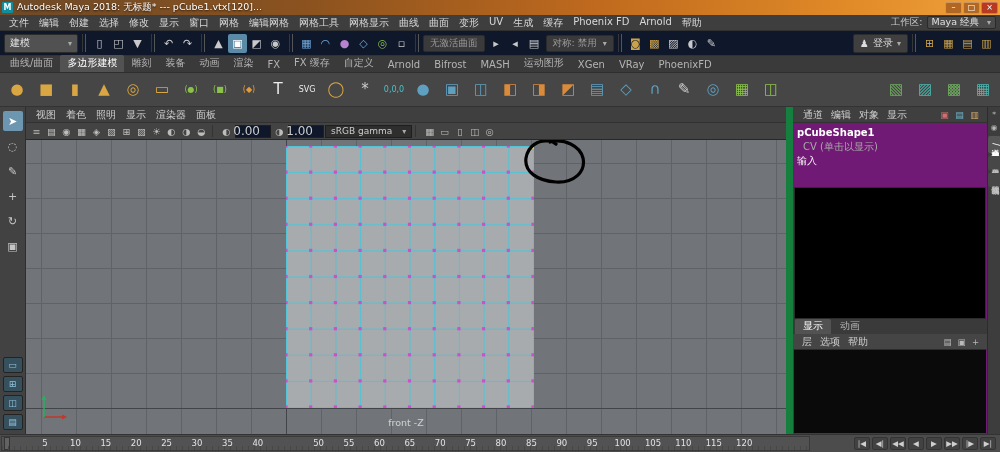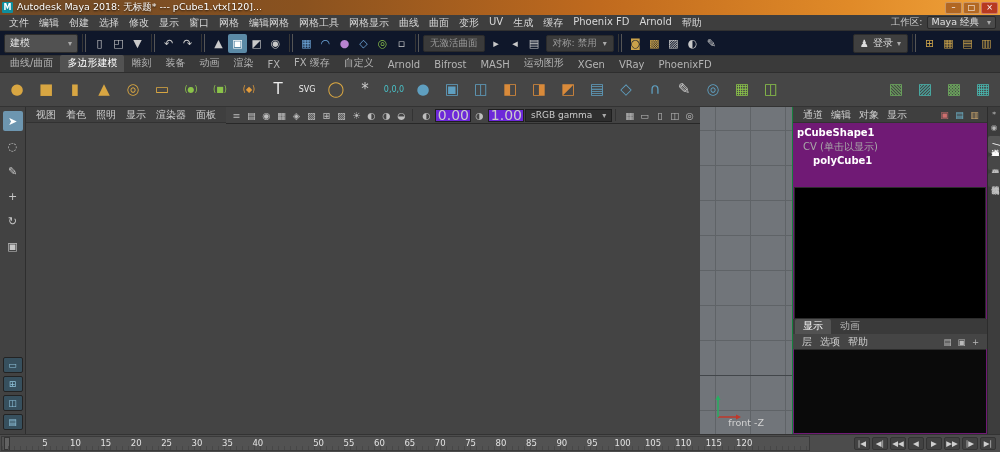--- a/index.html
+++ b/index.html
@@ -45,27 +45,27 @@
 .shelf-spacer{flex:1}
 
 
 .main{height:327px;display:flex}
 .toolbox{width:26px;background:#424242;border-right:1px solid #2e2e2e;display:flex;flex-direction:column;align-items:center;padding:4px 0;gap:5px}
 .tool{width:20px;height:20px;display:flex;align-items:center;justify-content:center;font-size:11px;color:#c5c5c5;border-radius:2px}
 .tool.active{background:#6d96b0;color:#fff}
 .toolbox-spacer{flex:1}
 .layout-btn{width:20px;height:16px;background:#37505e;border:1px solid #232323;border-radius:2px;display:flex;align-items:center;justify-content:center;font-size:9px;color:#8fc3da}
 
-.viewport-col{flex:1;display:flex;flex-direction:row;border-right:1px solid #15803d;min-width:0}
+.viewport-col{flex:1;display:flex;flex-direction:column;border-right:7px solid #15803d;min-width:0}
 .panel-menu{height:16px;background:#3f3f3f;display:flex;align-items:center;padding:0 5px;border-bottom:1px solid #323232}
 .pm-item{padding:0 5px;font-size:10px;color:#cfcfcf}
 .vp-toolbar{height:17px;background:#434343;display:flex;align-items:center;gap:1px;padding:0 3px;border-bottom:1px solid #282828}
 .vp-icon{width:15px;height:14px;display:flex;align-items:center;justify-content:center;font-size:9.5px;color:#bdbdbd}
 .vp-sep{width:4px;height:12px;border-left:1px solid #333;margin:0 2px}
-.vp-field{width:36px;height:13px;background:#6d28d9;border:1px solid #1f1f1f;color:#ccc;font-size:14px;display:flex;align-items:center;justify-content:flex-end;padding:0 1px}
+.vp-field{width:36px;height:13px;background:#0f172a;border:1px solid #1f1f1f;color:#ccc;font-size:12px;display:flex;align-items:center;justify-content:flex-end;padding:0 10px}
 .vp-select{height:13px;background:#2e2e2e;border:1px solid #1f1f1f;color:#ccc;font-size:9px;display:flex;align-items:center;gap:10px;padding:0 5px}
 
 .viewport{flex:1;position:relative;overflow:hidden;background-color:#71757a;
  background-image:linear-gradient(#5f6367 1px,transparent 1px),linear-gradient(90deg,#5f6367 1px,transparent 1px);
  background-size:35px 35px;background-position:260px 268px}
 .axis-x{position:absolute;left:0;right:0;top:268px;height:1px;background:#42464a}
 .axis-y{position:absolute;top:0;bottom:0;left:260px;width:1px;background:#42464a}
 #cube-svg{position:absolute;left:260px;top:6px}
 #annotation-svg{position:absolute;left:462px;top:-4px;pointer-events:none}
 .front-label{position:absolute;left:50%;bottom:6px;transform:translateX(-50%);color:#d2d2d2;font-size:9.5px}
@@ -514,21 +514,21 @@
       <div class="cb-header-spacer"></div>
       <div id="dock-icons" style="display:flex;gap:2px">
           <div class="dock-icon" style="color: rgb(207, 111, 111);">▣</div>
           <div class="dock-icon" style="color: rgb(111, 183, 207);">▤</div>
           <div class="dock-icon" style="color: rgb(207, 169, 111);">▥</div>
         </div>
     </div>
     <div class="cb-body">
       <div class="cb-shape">pCubeShape1</div>
       <div class="cb-cv">CV (单击以显示)</div>
-      <div class="cb-node">polyCube1</div>
+      <div class="cb-inputs">输入</div>
     </div>
     <div class="cb-black"></div>
     <div class="layer-tabs" id="layer-tabs">
         <div class="layer-tab active">显示</div>
         <div class="layer-tab">动画</div>
       </div>
     <div class="layer-menus">
       <div id="layer-menus" style="display:flex">
           <div class="layer-menu">层</div>
           <div class="layer-menu">选项</div>

